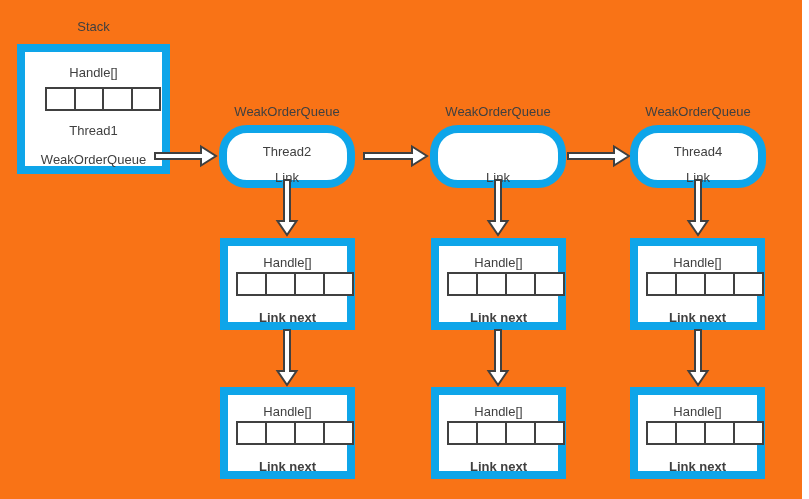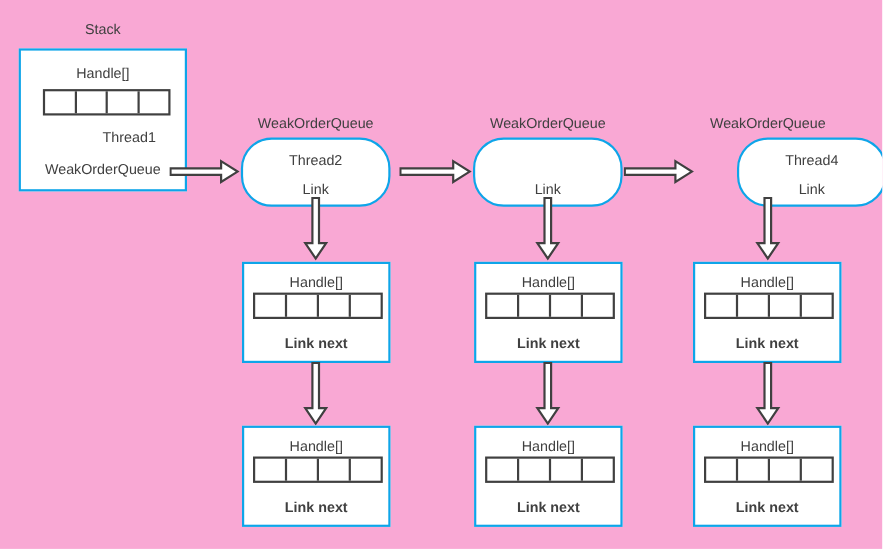--- a/index.html
+++ b/index.html
@@ -1,51 +1,51 @@
 <!DOCTYPE html>
 <html><head>
 <meta charset="utf-8">
 <style>
   html,body{margin:0;padding:0;background:#ffffff;}
   .canvas{
-    position:relative;width:802px;height:499px;background:#f9a8d4;
+    position:relative;width:802px;height:499px;background:#f97316;
     font-family:"Liberation Sans","DejaVu Sans",sans-serif;
     color:#404040;font-size:13px;overflow:hidden;
   }
   .box{
-    position:absolute;box-sizing:border-box;border:2px solid #0ea5e9;
+    position:absolute;box-sizing:border-box;border:8px solid #0ea5e9;
     background:#ffffff;
   }
   .lbl{position:absolute;text-align:center;white-space:nowrap;line-height:16px;}
   .w100{left:0;width:100%;}
   .cells{
     position:absolute;display:flex;box-sizing:border-box;
     border:2px solid #404040;background:#ffffff;height:24px;
   }
   .cell{flex:1;}
   .cell + .cell{border-left:2px solid #404040;}
   .arrow{position:absolute;}
   .arrow svg{display:block;}
   .arrow polygon{fill:#ffffff;stroke:#404040;stroke-width:2;stroke-linejoin:miter;}
 
   
   .stack-title{left:17px;top:19px;width:153px;}
   .stack-box{left:17px;top:44px;width:153px;height:130px;}
   .stack-handle{top:13px;}
   .stack-cells{left:20px;top:35px;width:116px;}
-  .stack-thread{top:71px;padding-left:24px;}
+  .stack-thread{top:71px;}
   .stack-queue{top:100px;}
 
   
   .woq-title{top:104px;width:176px;}
   .woq-box{top:125px;width:136px;height:63px;border-radius:28px;}
   .woq-thread{top:11px;}
   .woq-link{top:37px;}
   .t1{left:199px;} .t2{left:410px;} .t3{left:610px;}
-  .q1{left:219px;} .q2{left:430px;} .q3{left:630px;margin-left:40px;}
+  .q1{left:219px;} .q2{left:430px;} .q3{left:630px;}
 
   
   .node-box{width:135px;height:92px;}
   .row2{top:238px;} .row3{top:387px;}
   .n1{left:220px;} .n2{left:431px;} .n3{left:630px;}
   .node-handle{top:9px;}
   .node-cells{left:8px;top:26px;width:118px;}
   .node-next{top:64px;font-weight:bold;}
 
   

